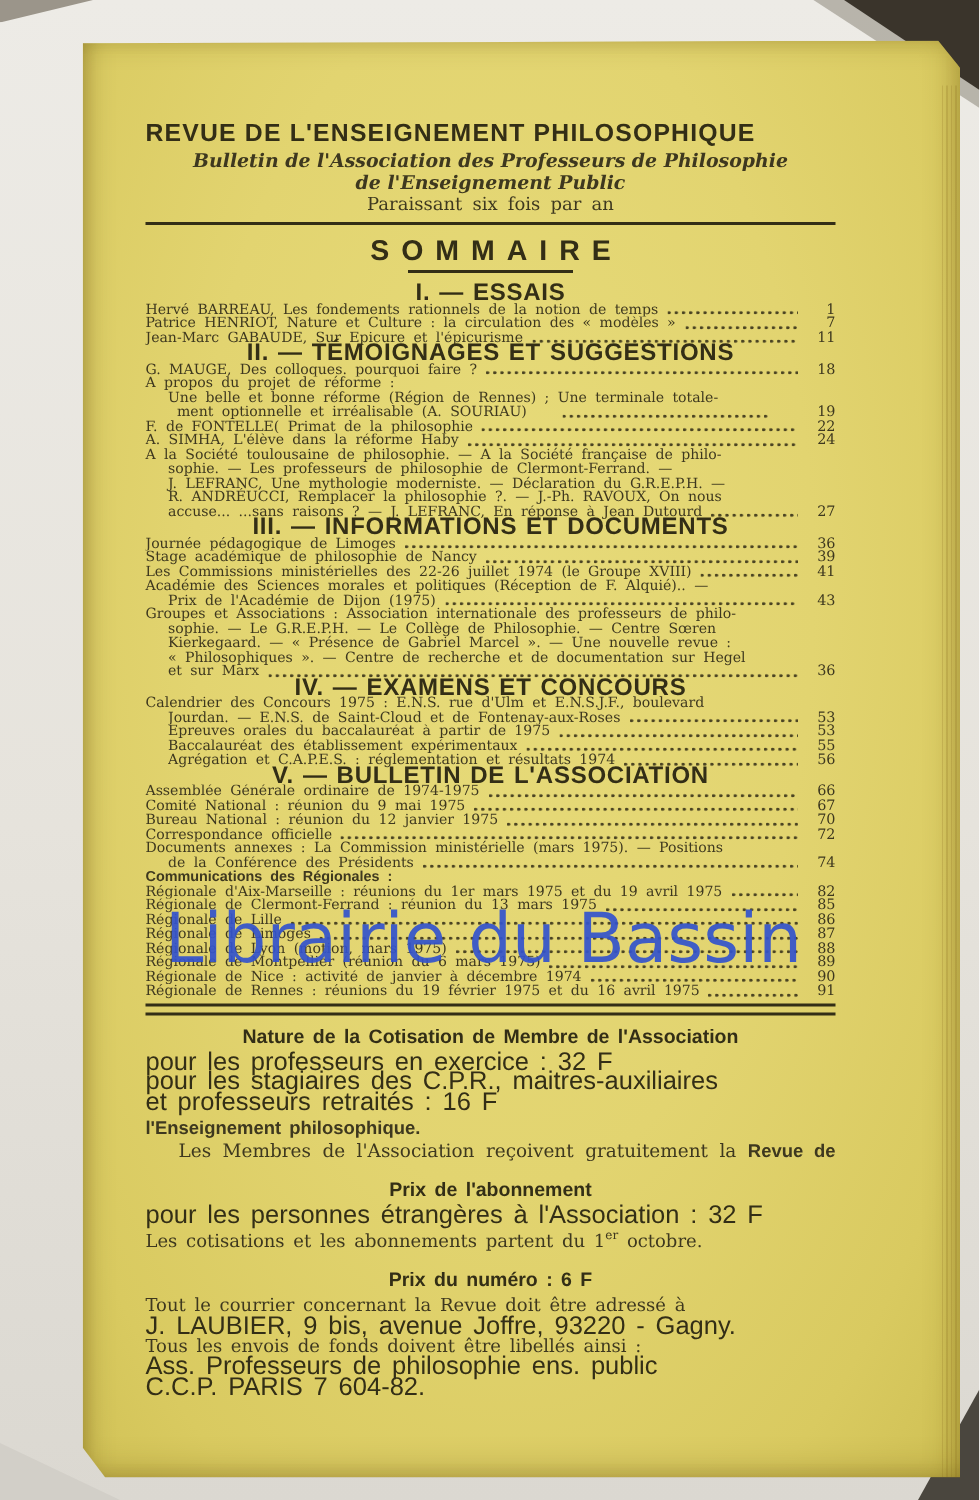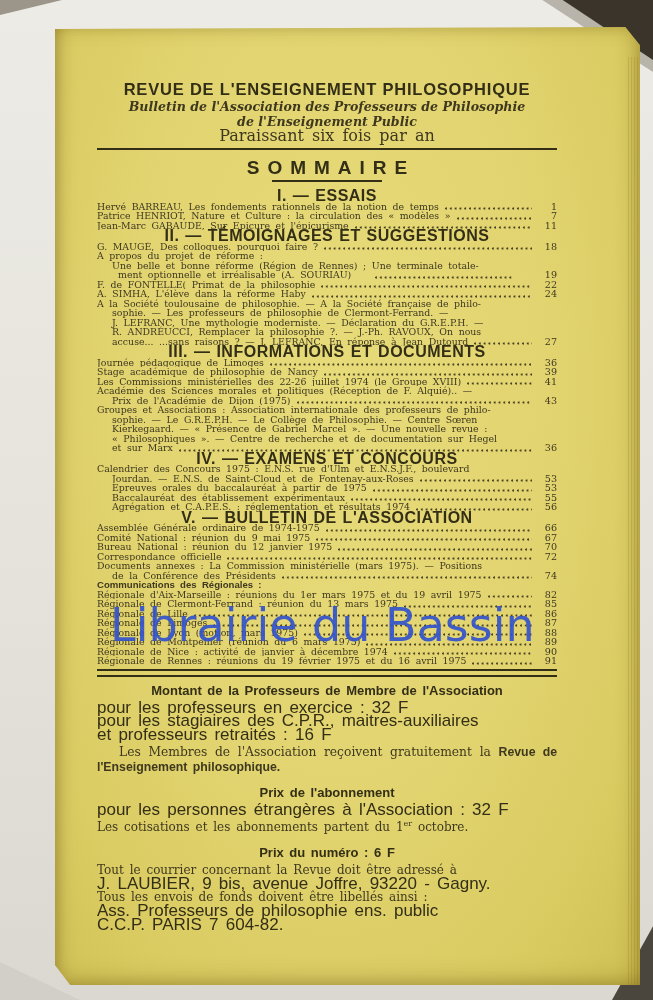--- a/index.html
+++ b/index.html
@@ -34,24 +34,24 @@
                inset 0 14px 18px -13px rgba(120,98,18,.3),
                12px 8px 16px -9px rgba(60,55,40,.4);}
   #page-edges{position:absolute;right:1px;top:30px;bottom:0;width:11px;
     background:repeating-linear-gradient(to right, rgba(130,100,25,.28) 0 1px, rgba(0,0,0,0) 1px 3px);
     opacity:.7;}
 
   #content{position:absolute;left:42px;top:52px;width:460px;color:var(--ink);}
 
   
   .title{font-family:"Liberation Sans",sans-serif;font-weight:700;font-size:16.5px;
-    letter-spacing:.8px;text-align:center;color:var(--ink-dark);line-height:20px;}
+    letter-spacing:.8px;color:var(--ink-dark);line-height:20px;}
   .sub{font-family:"DejaVu Serif",serif;font-style:italic;font-weight:700;
     font-size:12.6px;line-height:15px;text-align:center;}
-  .freq{font-family:"DejaVu Serif",serif;font-size:16px;line-height:14px;
+  .freq{font-family:"DejaVu Serif",serif;font-size:12px;line-height:14px;
     text-align:center;word-spacing:3px;margin-bottom:5px;}
   .rule{border-top:2.6px solid var(--ink-dark);margin:3px 0 7px;}
   .sommaire{font-family:"Liberation Sans",sans-serif;font-weight:700;font-size:19px;
     letter-spacing:8px;text-align:center;padding-left:8px;color:var(--ink-dark);line-height:22px;}
   .som-underline{width:110px;border-top:2.2px solid var(--ink-dark);margin:1px auto 8px;}
 
   
   #toc{font-family:"DejaVu Serif",serif;font-size:9.4px;line-height:9.5px;word-spacing:2.6px;}
   .toc-head{font-family:"Liberation Sans",sans-serif;font-weight:700;font-size:16px;
     line-height:11.5px;letter-spacing:.5px;text-align:center;word-spacing:1px;color:var(--ink-dark);}
@@ -279,27 +279,27 @@
           <div class="toc-line i0 flex">
             <span class="t">Régionale de Rennes : réunions du 19 février 1975 et du 16 avril 1975</span>
             <span class="dots"></span>
             <span class="pg">91</span>
           </div>
         </div>
 
       <div class="double-rule"></div>
 
       <div>
-        <div class="ft-h1">Montant de la Professeurs de Membre de l'Association</div>
+        <div class="ft-h1">Nature de la Cotisation de Membre de l'Association</div>
         <div class="ft-b">pour les professeurs en exercice : 32 F</div>
         <div class="ft-b">pour les stagiaires des C.P.R., maitres-auxiliaires</div>
         <div class="ft-b">et professeurs retraités : 16 F</div>
         <div class="gap-s"></div>
+        <div class="ft-just ft-left"><span class="b" style="font-size:12.3px">l'Enseignement philosophique.</span></div>
         <div class="ft-just indent"><span>Les Membres de l'Association reçoivent gratuitement la </span><span class="b" style="font-size:12.3px">Revue de</span></div>
-        <div class="ft-just ft-left"><span class="b" style="font-size:12.3px">l'Enseignement philosophique.</span></div>
         <div class="gap"></div>
         <div class="ft-h1">Prix de l'abonnement</div>
         <div class="ft-b">pour les personnes étrangères à l'Association : 32 F</div>
         <div class="ft-s"><span>Les cotisations et les abonnements partent du 1</span><sup>er</sup><span> octobre.</span></div>
         <div class="gap"></div>
         <div class="ft-h1">Prix du numéro : 6 F</div>
         <div class="ft-s">Tout le courrier concernant la Revue doit être adressé à</div>
         <div class="ft-b">J. LAUBIER, 9 bis, avenue Joffre, 93220 - Gagny.</div>
         <div class="ft-s">Tous les envois de fonds doivent être libellés ainsi :</div>
         <div class="ft-b">Ass. Professeurs de philosophie ens. public</div>

